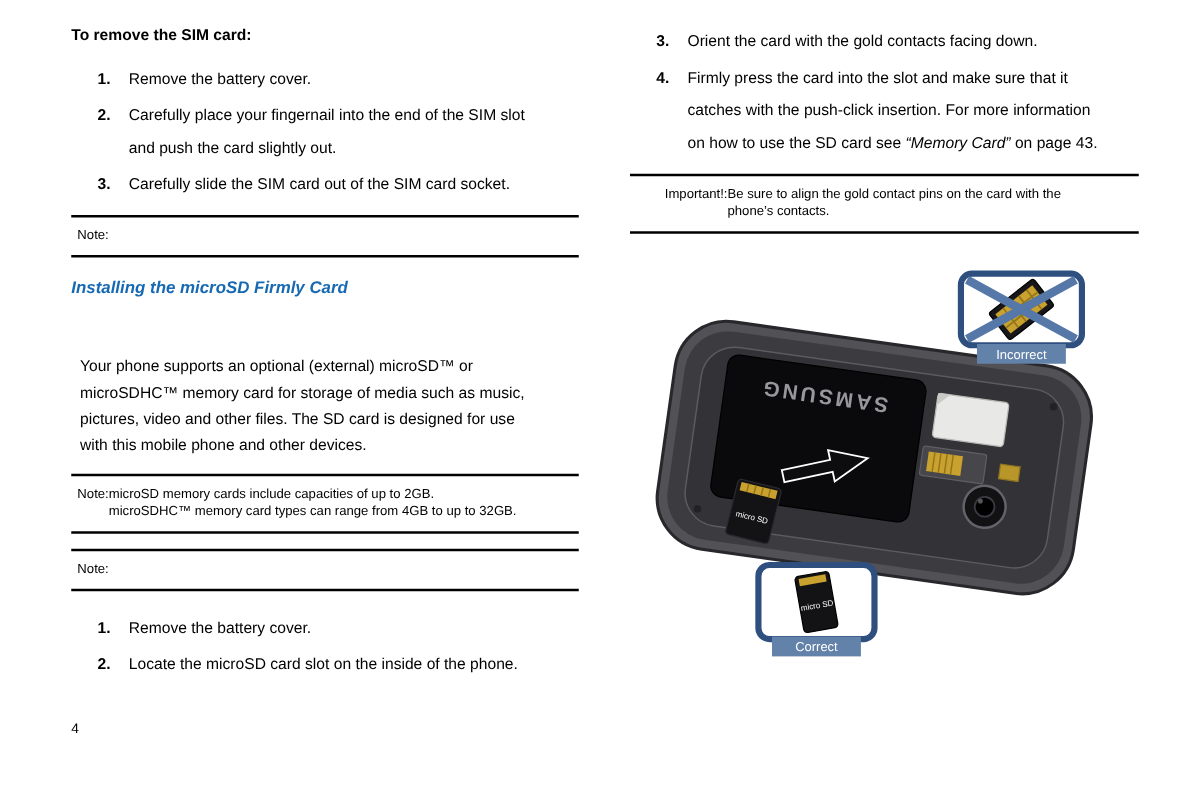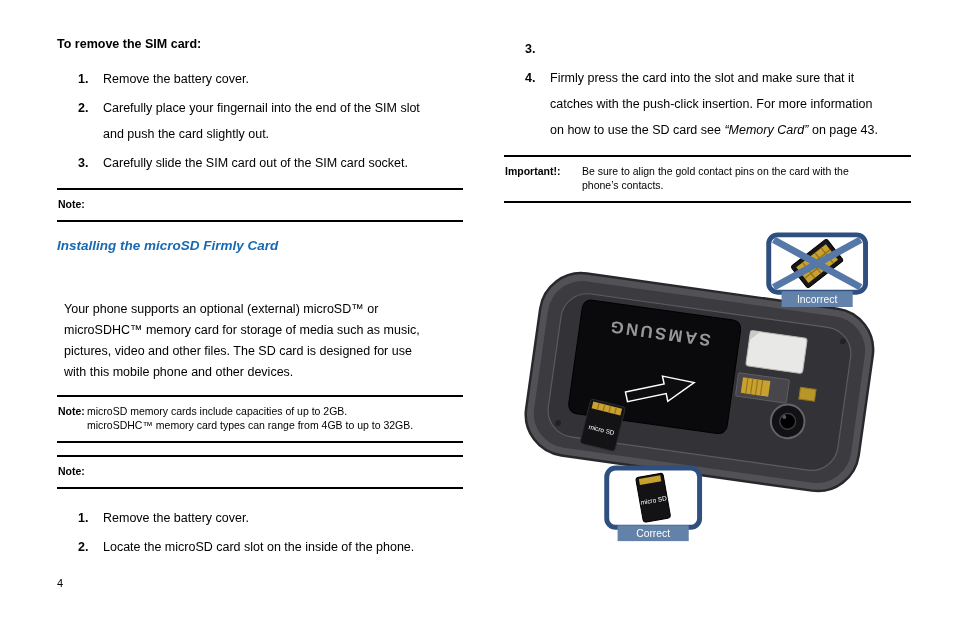--- a/index.html
+++ b/index.html
@@ -4,39 +4,39 @@
 <style>
   * { margin:0; padding:0; box-sizing:border-box; }
   html,body { background:#ffffff; }
   body {
     width:954px; height:636px;
     font-family:"Liberation Sans","DejaVu Sans",sans-serif;
     color:#000;
   }
   .page { position:relative; width:954px; height:636px; background:#ffffff; overflow:hidden; }
 
-  .col { position:absolute; top:36px; }
+  .col { position:absolute; top:20px; }
   .col-left  { left:57px;  width:406px; }
   .col-right { left:504px; width:407px; }
 
   .doc-heading { font-size:12.5px; font-weight:bold; line-height:16px; margin-bottom:14px; }
 
   .step { display:flex; font-size:12.5px; line-height:26px; margin-bottom:3px; }
   .step-num { flex:none; width:25px; margin-left:21px; font-weight:bold; }
   .step-text { flex:1; white-space:pre-line; }
   .steps.last { margin-top:16px; }
 
   .note {
     display:flex;
     border-top:2px solid #000; border-bottom:2px solid #000;
     padding:7px 1px 9px 1px;
     font-size:10.5px; line-height:14px;
     margin:12px 0 12px 0;
   }
-  .note-label { flex:none; width:29px; font-weight:bold; }
+  .note-label { flex:none; width:29px; font-weight:normal;text-align:right; }
   .note-label.wide { width:77px; }
   .note-text { flex:1; white-space:pre-line; }
 
   .section-heading {
     color:#1669b2; font-size:13.5px; font-weight:bold; font-style:italic;
     margin:16px 0 12px 0;
   }
 
   .para { font-size:12.5px; line-height:21px; padding-left:7px; margin-bottom:12px; white-space:pre-line;margin-top:46px; }
 
@@ -104,20 +104,21 @@
       </div>
     </div>
 
   </div>
 
   <div class="col col-right">
 
     <div class="steps">
       <div class="step">
         <span class="step-num">3.</span>
+        <span class="step-text">Orient the card with the gold contacts facing down.</span>
       </div>
       <div class="step">
         <span class="step-num">4.</span>
         <span class="step-text"><span>Firmly press the card into the slot and make sure that it
 catches with the push-click insertion. For more information
 on how to use the SD card see </span><em class="mem-ref">“Memory Card”</em><span> on page 43.</span></span>
       </div>
     </div>
 
     <div class="note">

